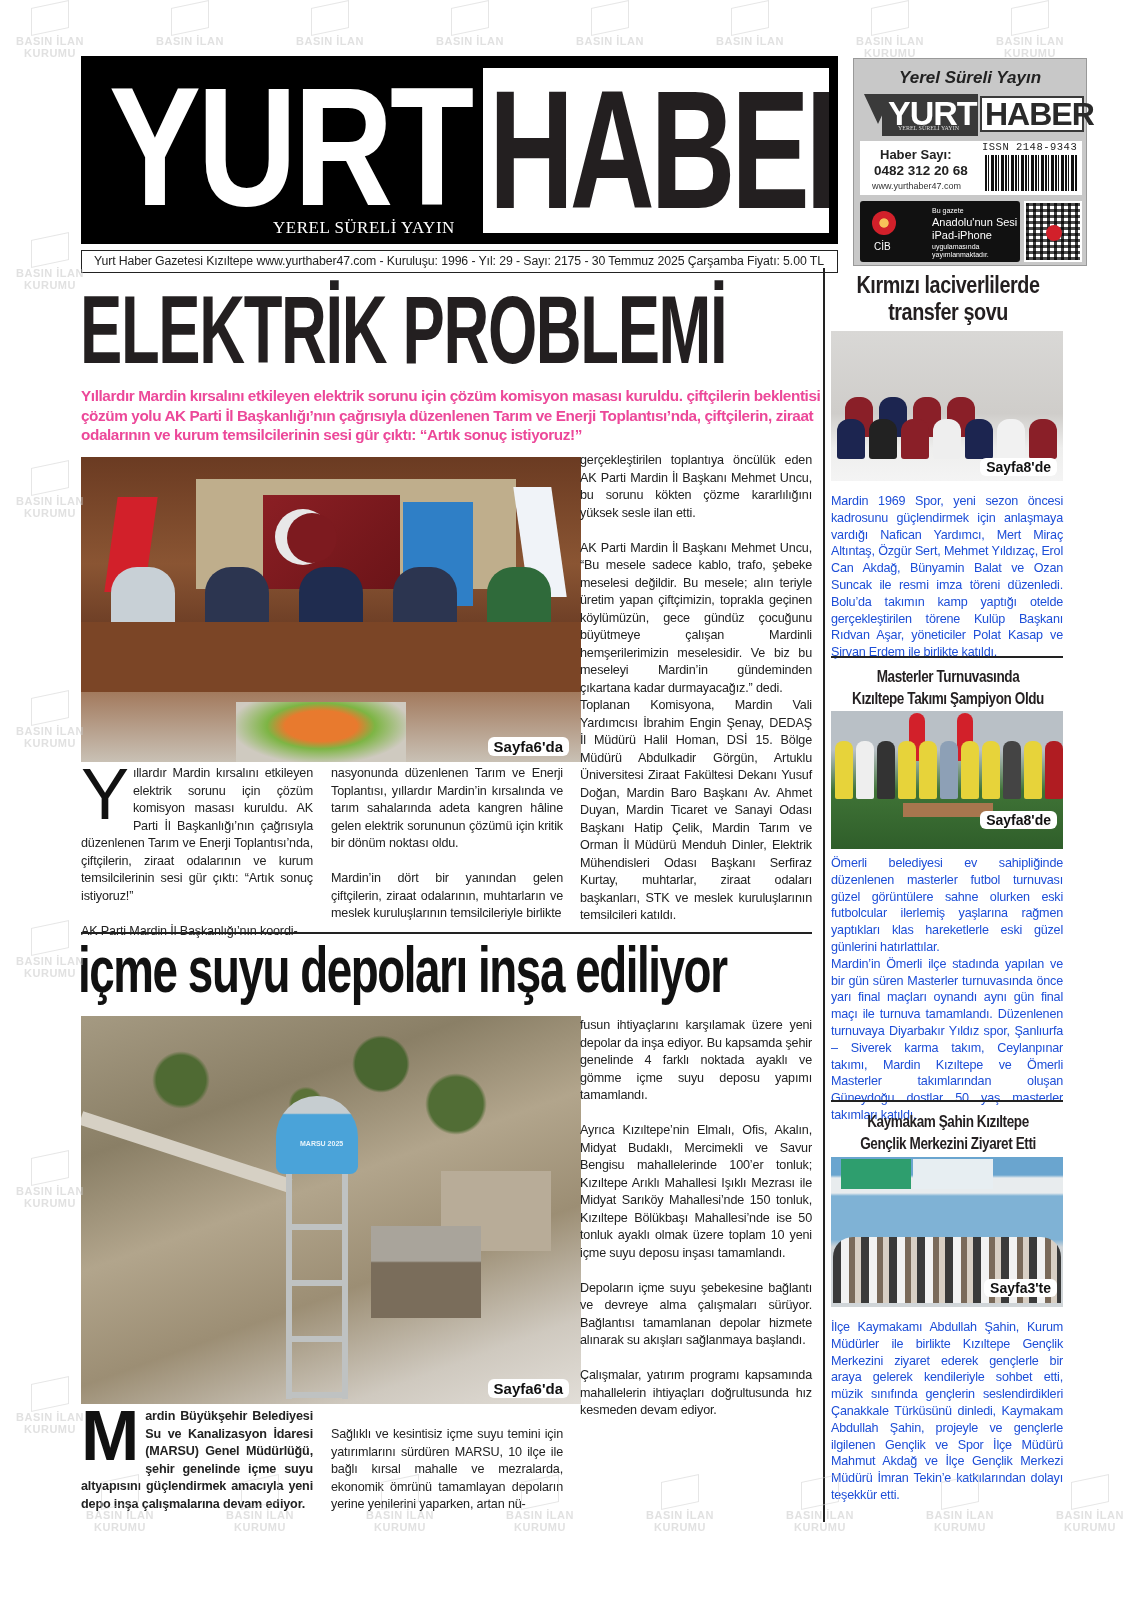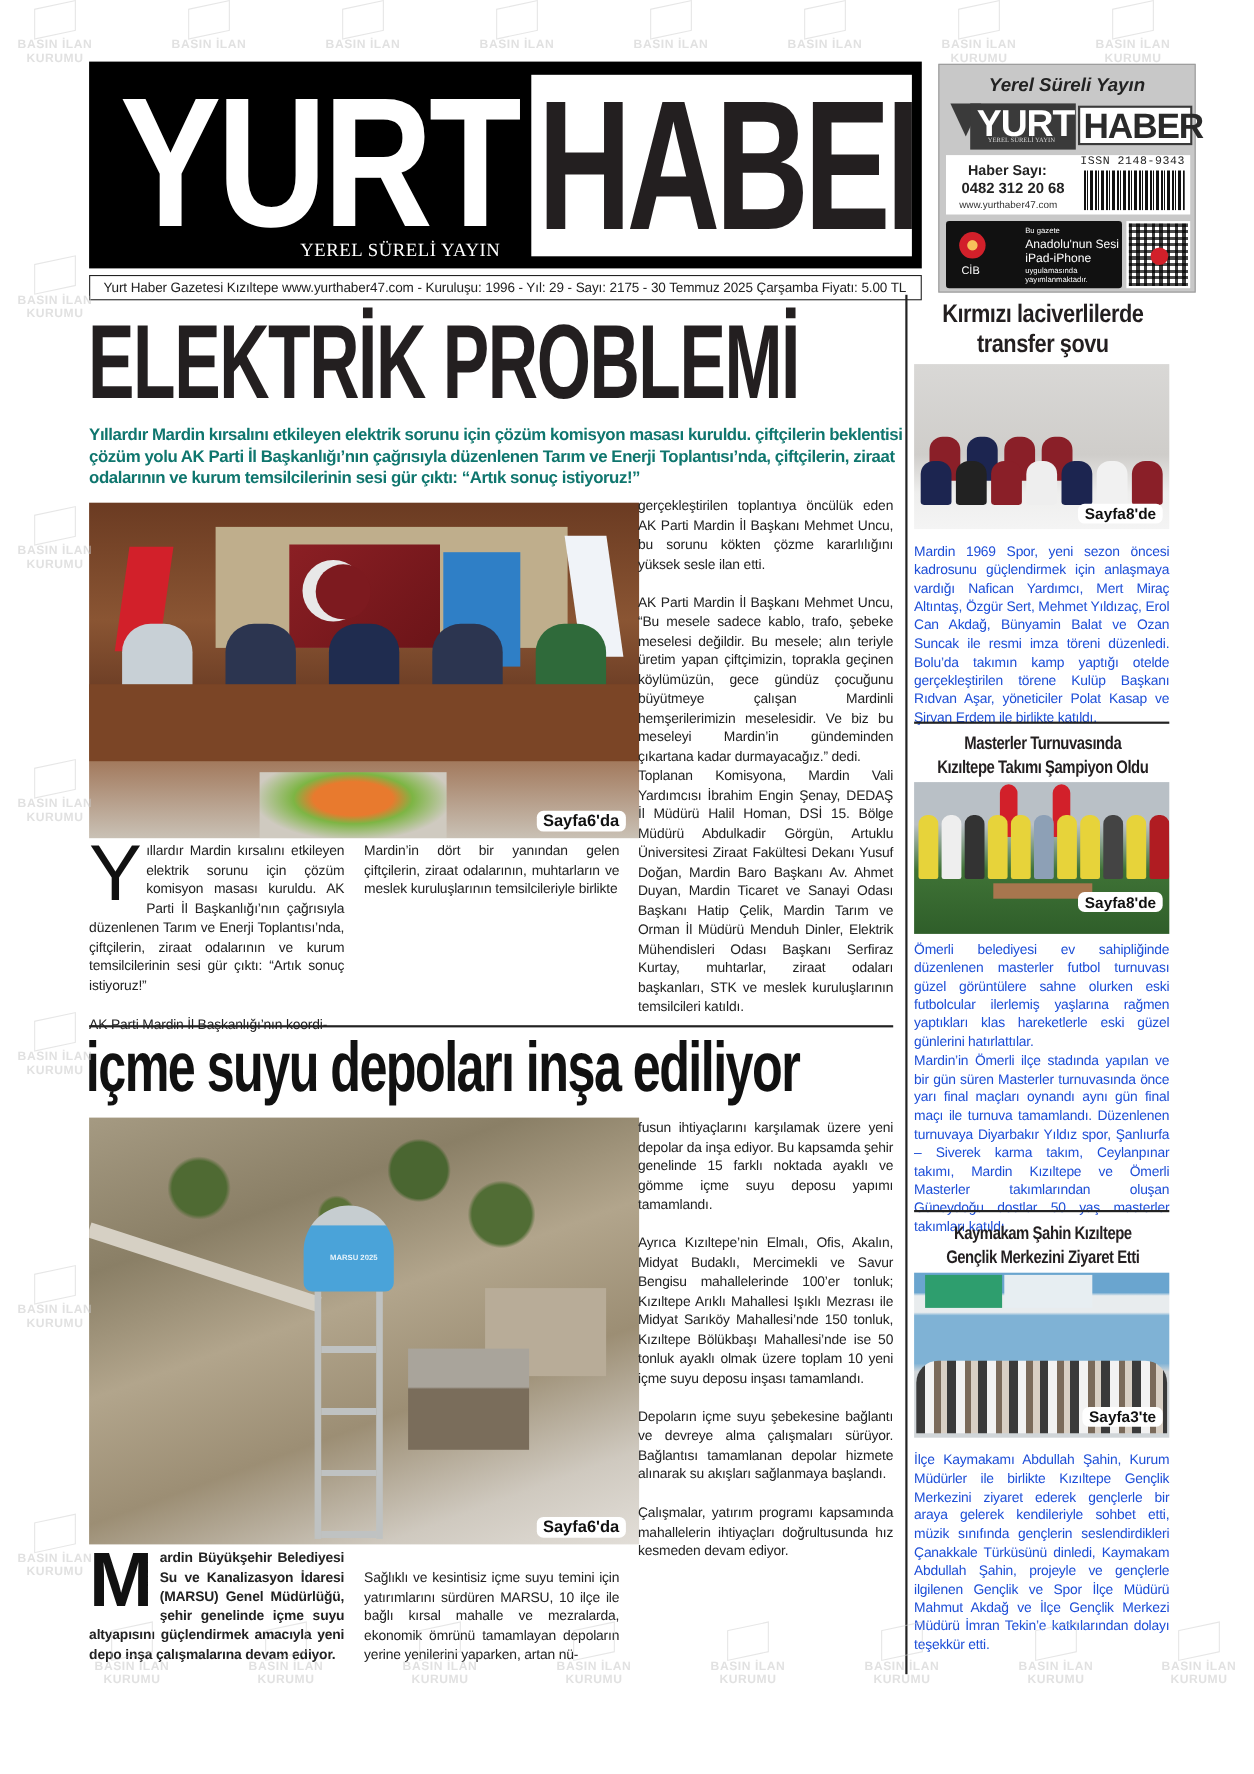--- a/index.html
+++ b/index.html
@@ -40,21 +40,21 @@
   .ad-app .t2 { position: absolute; left: 72px; top: 15px; font-size: 11px; }
   .ad-app .t3 { position: absolute; left: 72px; top: 28px; font-size: 11px; }
   .ad-app .t4 { position: absolute; left: 72px; top: 42px; font-size: 7px; line-height: 8px; width: 86px; }
   .ad-qr { position: absolute; left: 170px; top: 142px; width: 58px; height: 61px; background:
       repeating-linear-gradient(0deg, rgba(0,0,0,0.7) 0 3px, transparent 3px 6px),
       repeating-linear-gradient(90deg, rgba(0,0,0,0.7) 0 3px, #fff 3px 7px); border: 2px solid #fff; }
   .ad-qr .dot { position: absolute; left: 20px; top: 22px; width: 16px; height: 16px; border-radius: 50%; background: #d2202a; }
 
   
   .h1 { position: absolute; left: 80px; top: 282px; width: 760px; font-family: "Liberation Sans", sans-serif; font-weight: bold; font-size: 96px; line-height: 96px; color: #231f20; letter-spacing: -2px; transform: scaleX(0.66); transform-origin: left top; white-space: nowrap; }
-  .lede { position: absolute; left: 81px; top: 386px; width: 760px; font-weight: bold; font-size: 15.3px; line-height: 19.5px; color: #0f766e; letter-spacing: -0.4px; }
+  .lede { position: absolute; left: 81px; top: 386px; width: 760px; font-weight: bold; font-size: 15.3px; line-height: 19.5px; color: #ec4899; letter-spacing: -0.4px; }
 
   
   .photo { position: absolute; overflow: hidden; }
   .caption-tag { position: absolute; font-family: "Liberation Sans", sans-serif; font-weight: bold; color: #111; background: #fff; padding: 1px 6px; border-radius: 6px; font-size: 15px; text-shadow: 0 0 1px #fff; }
 
   .p1 { left: 81px; top: 457px; width: 500px; height: 305px; background: linear-gradient(180deg, #6b3b22 0%, #8a5533 35%, #6e3f26 55%, #9a6a4a 72%, #c9c1b5 100%); }
   .p1 .wall { position: absolute; left: 115px; top: 22px; width: 320px; height: 110px; background: #bfae8c; }
   .p1 .poster { position: absolute; left: 182px; top: 38px; width: 137px; height: 94px; background: linear-gradient(135deg, #8b1f24, #6b1418); }
   .p1 .poster .moon { position: absolute; left: 12px; top: 14px; width: 56px; height: 56px; border-radius: 50%; background: #e8e8e8; }
   .p1 .poster .moon2 { position: absolute; left: 24px; top: 18px; width: 50px; height: 50px; border-radius: 50%; background: #7d1a1f; }
@@ -285,20 +285,21 @@
   <div class="table"></div>
   <div class="flowers"></div>
   <div class="caption-tag">Sayfa6'da</div>
 </div>
 
 <div class="txt" style="left:81px;top:765px;width:232px;">
   <p><span class="dropcap">Y</span><span>ıllardır Mardin kırsalını etkileyen elektrik sorunu için çözüm komisyon masası kuruldu. AK Parti İl Başkanlığı’nın çağrısıyla düzenlenen Tarım ve Enerji Toplantısı’nda, çiftçilerin, ziraat odalarının ve kurum temsilcilerinin sesi gür çıktı: “Artık sonuç istiyoruz!”</span></p>
   <p class="tight">AK Parti Mardin İl Başkanlığı’nın koordi-</p>
 </div>
 <div class="txt" style="left:331px;top:765px;width:232px;">
+  <p>nasyonunda düzenlenen Tarım ve Enerji Toplantısı, yıllardır Mardin’in kırsalında ve tarım sahalarında adeta kangren hâline gelen elektrik sorununun çözümü için kritik bir dönüm noktası oldu.</p>
   <p class="tight">Mardin’in dört bir yanından gelen çiftçilerin, ziraat odalarının, muhtarların ve meslek kuruluşlarının temsilcileriyle birlikte</p>
 </div>
 <div class="txt" style="left:580px;top:452px;width:232px;">
   <p>gerçekleştirilen toplantıya öncülük eden AK Parti Mardin İl Başkanı Mehmet Uncu, bu sorunu kökten çözme kararlılığını yüksek sesle ilan etti.</p>
   <p class="tight">AK Parti Mardin İl Başkanı Mehmet Uncu, “Bu mesele sadece kablo, trafo, şebeke meselesi değildir. Bu mesele; alın teriyle üretim yapan çiftçimizin, toprakla geçinen köylümüzün, gece gündüz çocuğunu büyütmeye çalışan Mardinli hemşerilerimizin meselesidir. Ve biz bu meseleyi Mardin’in gündeminden çıkartana kadar durmayacağız.” dedi.</p>
   <p class="tight">Toplanan Komisyona, Mardin Vali Yardımcısı İbrahim Engin Şenay, DEDAŞ İl Müdürü Halil Homan, DSİ 15. Bölge Müdürü Abdulkadir Görgün, Artuklu Üniversitesi Ziraat Fakültesi Dekanı Yusuf Doğan, Mardin Baro Başkanı Av. Ahmet Duyan, Mardin Ticaret ve Sanayi Odası Başkanı Hatip Çelik, Mardin Tarım ve Orman İl Müdürü Menduh Dinler, Elektrik Mühendisleri Odası Başkanı Serfiraz Kurtay, muhtarlar, ziraat odaları başkanları, STK ve meslek kuruluşlarının temsilcileri katıldı.</p>
 </div>
 
 <div class="rule" style="left:81px;top:932px;width:731px;height:1.5px;"></div>
 
@@ -316,21 +317,21 @@
   <div class="caption-tag">Sayfa6'da</div>
 </div>
 
 <div class="txt" style="left:81px;top:1408px;width:232px;font-weight:bold;">
   <p class="tight"><span class="dropcap bold">M</span><span>ardin Büyükşehir Belediyesi Su ve Kanalizasyon İdaresi (MARSU) Genel Müdürlüğü, şehir genelinde içme suyu altyapısını güçlendirmek amacıyla yeni depo inşa çalışmalarına devam ediyor.</span></p>
 </div>
 <div class="txt" style="left:331px;top:1426px;width:232px;">
   <p class="tight">Sağlıklı ve kesintisiz içme suyu temini için yatırımlarını sürdüren MARSU, 10 ilçe ile bağlı kırsal mahalle ve mezralarda, ekonomik ömrünü tamamlayan depoların yerine yenilerini yaparken, artan nü-</p>
 </div>
 <div class="txt" style="left:580px;top:1017px;width:232px;">
-  <p>fusun ihtiyaçlarını karşılamak üzere yeni depolar da inşa ediyor. Bu kapsamda şehir genelinde 15 farklı noktada ayaklı ve gömme içme suyu deposu yapımı tamamlandı.</p>
+  <p>fusun ihtiyaçlarını karşılamak üzere yeni depolar da inşa ediyor. Bu kapsamda şehir genelinde 4 farklı noktada ayaklı ve gömme içme suyu deposu yapımı tamamlandı.</p>
   <p>Ayrıca Kızıltepe’nin Elmalı, Ofis, Akalın, Midyat Budaklı, Mercimekli ve Savur Bengisu mahallelerinde 100’er tonluk; Kızıltepe Arıklı Mahallesi Işıklı Mezrası ile Midyat Sarıköy Mahallesi’nde 150 tonluk, Kızıltepe Bölükbaşı Mahallesi’nde ise 50 tonluk ayaklı olmak üzere toplam 10 yeni içme suyu deposu inşası tamamlandı.</p>
   <p>Depoların içme suyu şebekesine bağlantı ve devreye alma çalışmaları sürüyor. Bağlantısı tamamlanan depolar hizmete alınarak su akışları sağlanmaya başlandı.</p>
   <p class="tight">Çalışmalar, yatırım programı kapsamında mahallelerin ihtiyaçları doğrultusunda hız kesmeden devam ediyor.</p>
 </div>
 
 <div class="rule" style="left:823px;top:268px;width:1.5px;height:1254px;"></div>
 
 <div class="rh rh1">Kırmızı laciverlilerde transfer şovu</div>
 <div class="photo p3">
   <div class="row" style="top:66px;left:14px;gap:6px;">

